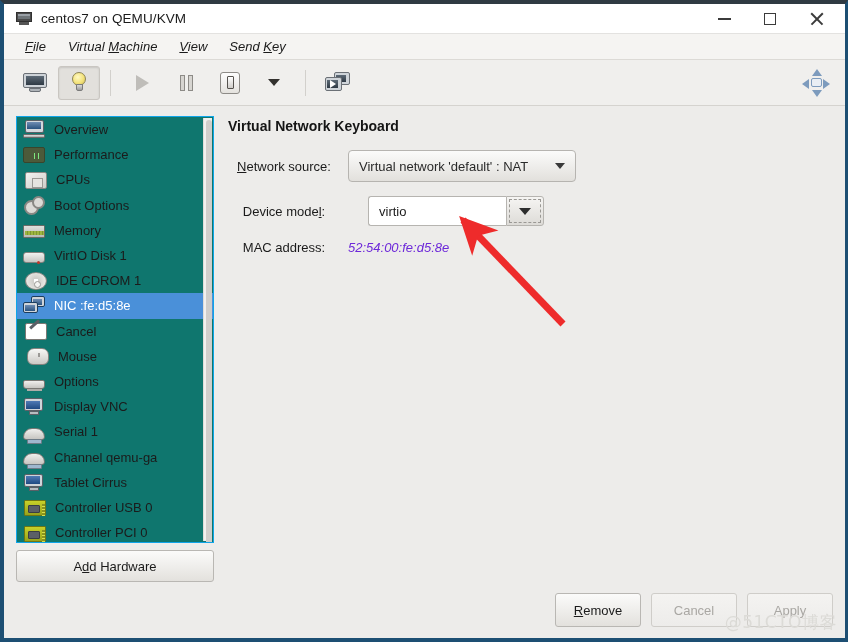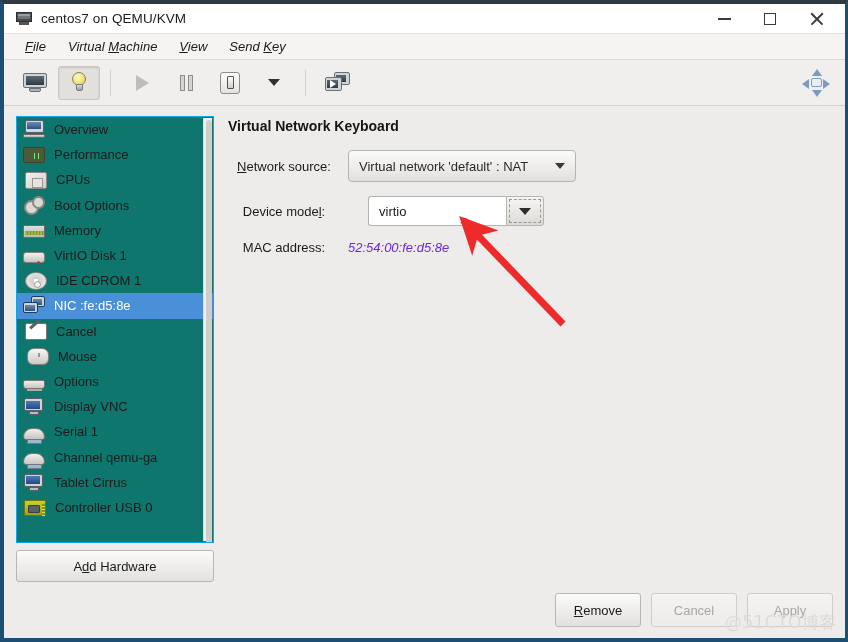--- a/index.html
+++ b/index.html
@@ -697,20 +697,24 @@
               <span class="hw-ico i-video">
                 <span class="v-s"></span>
                 <span class="v-b"></span>
               </span>
               <span>Tablet Cirrus</span>
             </div>
             <div class="hw-item">
               <span class="hw-ico i-ctrl"></span>
               <span>Controller USB 0</span>
             </div>
+            <div class="hw-item">
+              <span class="hw-ico i-ctrl"></span>
+              <span>Controller PCI 0</span>
+            </div>
           </div>
         <div class="hw-scrollbar">
           <div class="hw-thumb"></div>
         </div>
       </div>
       <div class="add-hw-btn">A<u>d</u>d Hardware</div>
     </div>
 
     <div class="pane">
       <div class="pane-title">Virtual Network Keyboard</div>

